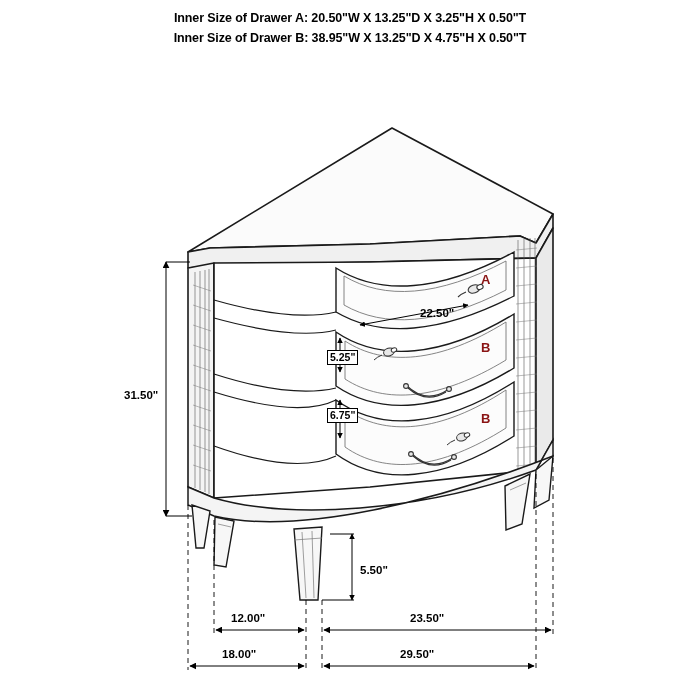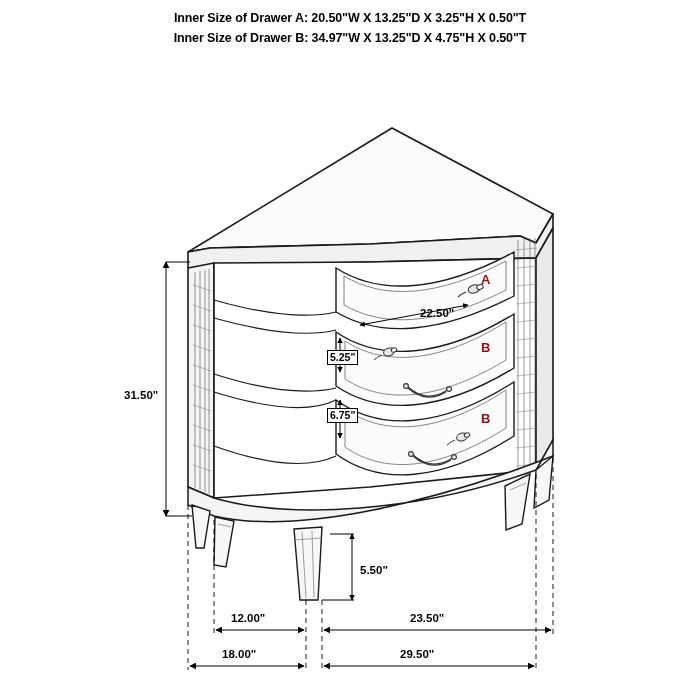--- a/index.html
+++ b/index.html
@@ -61,21 +61,21 @@
     color: #8a1414;
   }
 </style>
 </head>
 <body>
 
 <div id="stage">
 
   <div class="header">
     <div>Inner Size of Drawer A: 20.50"W X 13.25"D X 3.25"H X 0.50"T</div>
-    <div>Inner Size of Drawer B: 34.97"W X 13.25"D X 4.75"H X 0.50"T</div>
+    <div>Inner Size of Drawer B: 38.95"W X 13.25"D X 4.75"H X 0.50"T</div>
   </div>
 
   <svg class="figure" viewBox="0 0 700 700">
 
     <g fill="#ffffff" stroke="#1a1a1a" stroke-width="1.6" stroke-linejoin="round">
 
       <polygon points="188,252 392,128 553,214 536,243 520,236 370,244 210,248" fill="#fbfbfb"></polygon>
 
       <polygon points="188,252 210,248 370,244 520,236 536,243 553,214 553,228 536,258 370,262 210,266 188,268" fill="#f0f0f0"></polygon>
 

